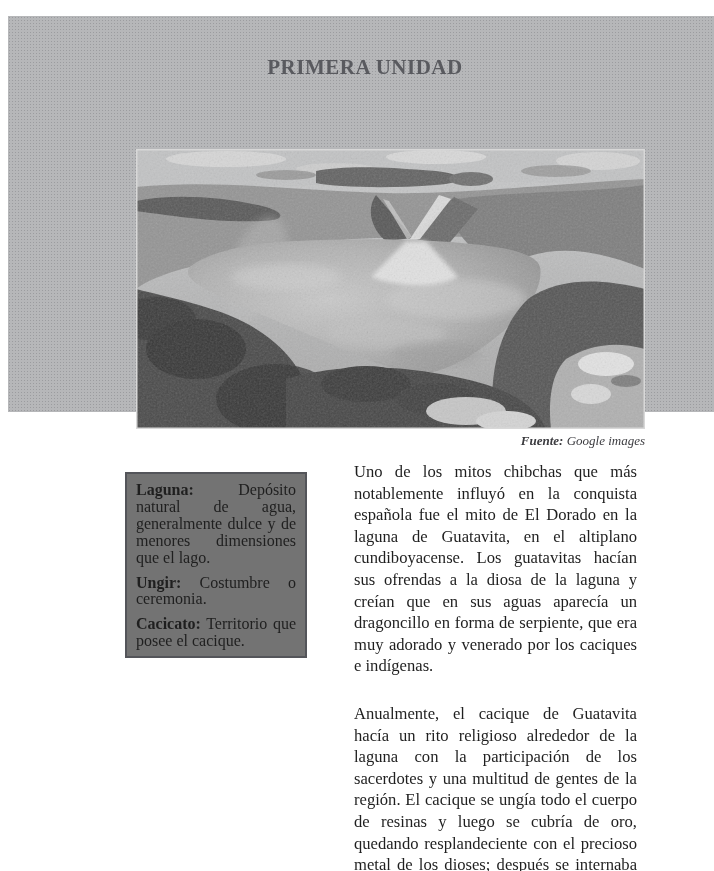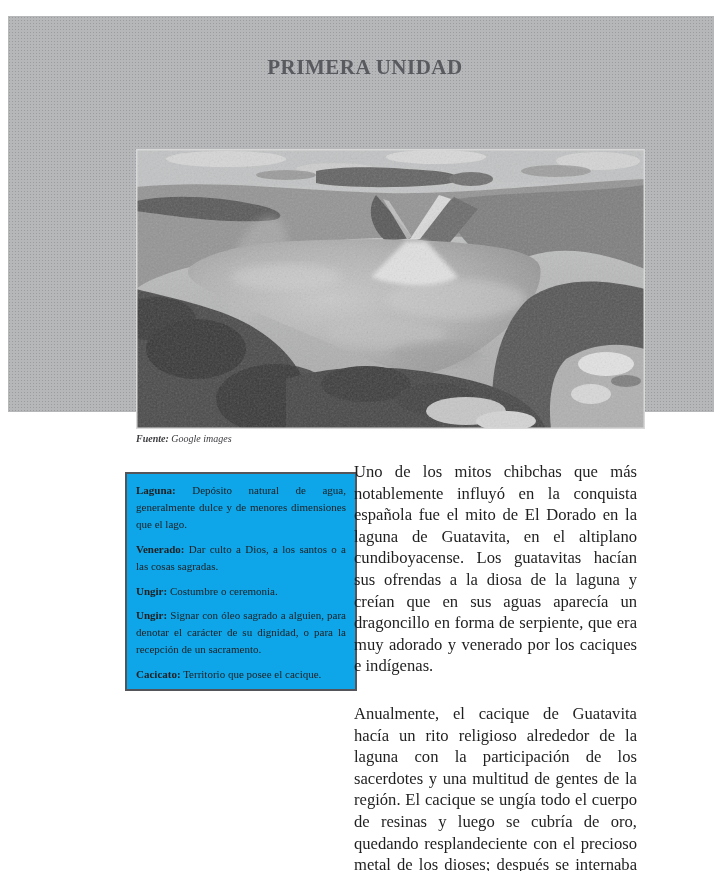--- a/index.html
+++ b/index.html
@@ -12,29 +12,29 @@
         background-image:radial-gradient(var(--band-dot,#9b9c9f) 0.8px, transparent 0.9px);
         background-size:3px 3px;margin-left:8px;}
 
   .title{position:absolute;top:36px;left:0;width:714px;text-align:center;
          color:var(--title-text,#595a5f);font-weight:bold;font-size:21px;
          line-height:31px;letter-spacing:0.5px;}
 
   .photo{position:absolute;left:128px;top:133px;width:509px;height:280px;line-height:0;}
   .photo svg{display:block;}
 
-  .caption{position:absolute;left:128px;top:417px;width:509px;text-align:left;
-           font-style:italic;font-size:10px;color:var(--caption-text,#3c3c40);}
+  .caption{position:absolute;left:128px;top:417px;width:509px;text-align:right;
+           font-style:italic;font-size:13px;color:var(--caption-text,#3c3c40);}
   .caption b{font-weight:bold;}
 
   
-  .glossary{position:absolute;left:125px;top:472px;width:232px;box-sizing:border-box;
+  .glossary{position:absolute;left:125px;top:472px;width:182px;box-sizing:border-box;
             border:2px solid var(--box-border,#54555a);
-            padding:8px 9px 6px 9px;background:#0ea5e9;
-            font-size:11px;line-height:16.9px;text-align:justify;
+            padding:8px 9px 6px 9px;background:#737373;
+            font-size:16px;line-height:16.9px;text-align:justify;
             color:var(--body-text,#1f1f1f);}
   .def{margin:0 0 8px 0;}
   .def:last-child{margin-bottom:0;}
   .def b{font-weight:bold;}
 
   
   .body-col{position:absolute;left:347px;top:461px;width:290px;
             font-size:16.6px;line-height:21.6px;text-align:justify;
             color:var(--body-text,#1f1f1f);}
   .body-p{margin:0 0 26px 7px;}
@@ -136,23 +136,21 @@
 
     <div class="caption">
       <b>Fuente:</b>
       <span>Google images</span>
     </div>
 
   </div>
 
   <div class="glossary" id="glossary">
       <p class="def"><b>Laguna:</b> Depósito natural de agua, generalmente dulce y de menores dimensiones que el lago.</p>
-      <p class="def"><b>Venerado:</b> Dar culto a Dios, a los santos o a las cosas sagradas.</p>
       <p class="def"><b>Ungir:</b> Costumbre o ceremonia.</p>
-      <p class="def"><b>Ungir:</b> Signar con óleo sagrado a alguien, para denotar el carácter de su dignidad, o para la recepción de un sacramento.</p>
       <p class="def"><b>Cacicato:</b> Territorio que posee el cacique.</p>
     </div>
 
   <div class="body-col" id="bodycol">
       <p class="body-p">Uno de los mitos chibchas que más notablemente influyó en la conquista española fue el mito de El Dorado en la laguna de Guatavita, en el altiplano cundiboyacense. Los guatavitas hacían sus ofrendas a la diosa de la laguna y creían que en sus aguas aparecía un dragoncillo en forma de serpiente, que era muy adorado y venerado por los caciques e indígenas.</p>
       <p class="body-p">Anualmente, el cacique de Guatavita hacía un rito religioso alrededor de la laguna con la participación de los sacerdotes y una multitud de gentes de la región. El cacique se ungía todo el cuerpo de resinas y luego se cubría de oro, quedando resplandeciente con el precioso metal de los dioses; después se internaba en una balsa</p>
     </div>
 
 </div>
 

